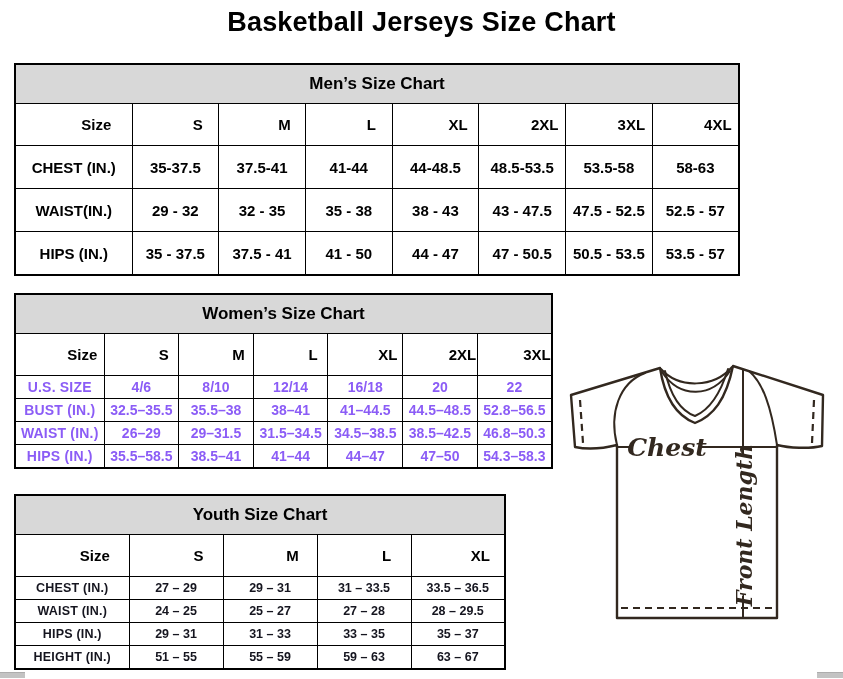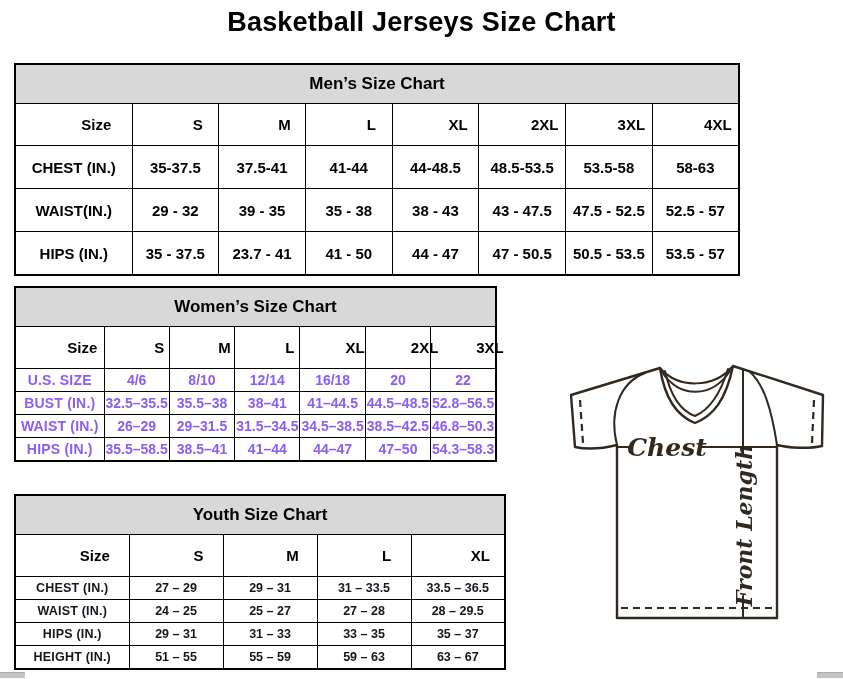--- a/index.html
+++ b/index.html
@@ -20,21 +20,21 @@
     height:38px; background:#d8d8d8; font-size:17px; font-weight:bold;
     border-bottom:2px solid #000;
   }
   tr.head-row th { font-size:15px; font-weight:bold;padding-left:45px; }
   #mens-table { left:14px; top:63px; width:726px; }
   #mens-table tr.head-row th { height:41px; }
   #mens-table tr.data-row td { height:42px; font-size:15px; font-weight:bold; }
   #mens-table td.row-label { font-size:14px; }
   #mens-table col.c0 { width:117px; }
 
-  #womens-table { left:14px; top:286px; width:483px; }
+  #womens-table { left:14px; top:293px; width:539px; }
   #womens-table tr.head-row th { height:41px; }
   #womens-table tr.data-row td { height:22px; font-size:14px; font-weight:bold; color:#8b5cf6; }
   #womens-table td.row-label { font-size:11px; color:#15151f; letter-spacing:0.2px; }
   #womens-table col.c0 { width:89px; }
 
   #youth-table { left:14px; top:494px; width:492px; }
   #youth-table tr.head-row th { height:41px; }
   #youth-table tr.data-row td { height:22px; font-size:12.5px; font-weight:bold; color:#15151f; }
   #youth-table td.row-label { font-size:11px; color:#15151f; letter-spacing:0.2px; }
   #youth-table col.c0 { width:114px; }
@@ -85,31 +85,31 @@
           <td class="cell">37.5-41</td>
           <td class="cell">41-44</td>
           <td class="cell">44-48.5</td>
           <td class="cell">48.5-53.5</td>
           <td class="cell">53.5-58</td>
           <td class="cell">58-63</td>
         </tr>
         <tr class="data-row">
           <td class="row-label">WAIST(IN.)</td>
           <td class="cell">29 - 32</td>
-          <td class="cell">39 - 35</td>
+          <td class="cell">32 - 35</td>
           <td class="cell">35 - 38</td>
           <td class="cell">38 - 43</td>
           <td class="cell">43 - 47.5</td>
           <td class="cell">47.5 - 52.5</td>
           <td class="cell">52.5 - 57</td>
         </tr>
         <tr class="data-row">
           <td class="row-label">HIPS (IN.)</td>
           <td class="cell">35 - 37.5</td>
-          <td class="cell">23.7 - 41</td>
+          <td class="cell">37.5 - 41</td>
           <td class="cell">41 - 50</td>
           <td class="cell">44 - 47</td>
           <td class="cell">47 - 50.5</td>
           <td class="cell">50.5 - 53.5</td>
           <td class="cell">53.5 - 57</td>
         </tr>
       </tbody>
     </table>
   <table id="womens-table" class="size-table">
       <colgroup>

